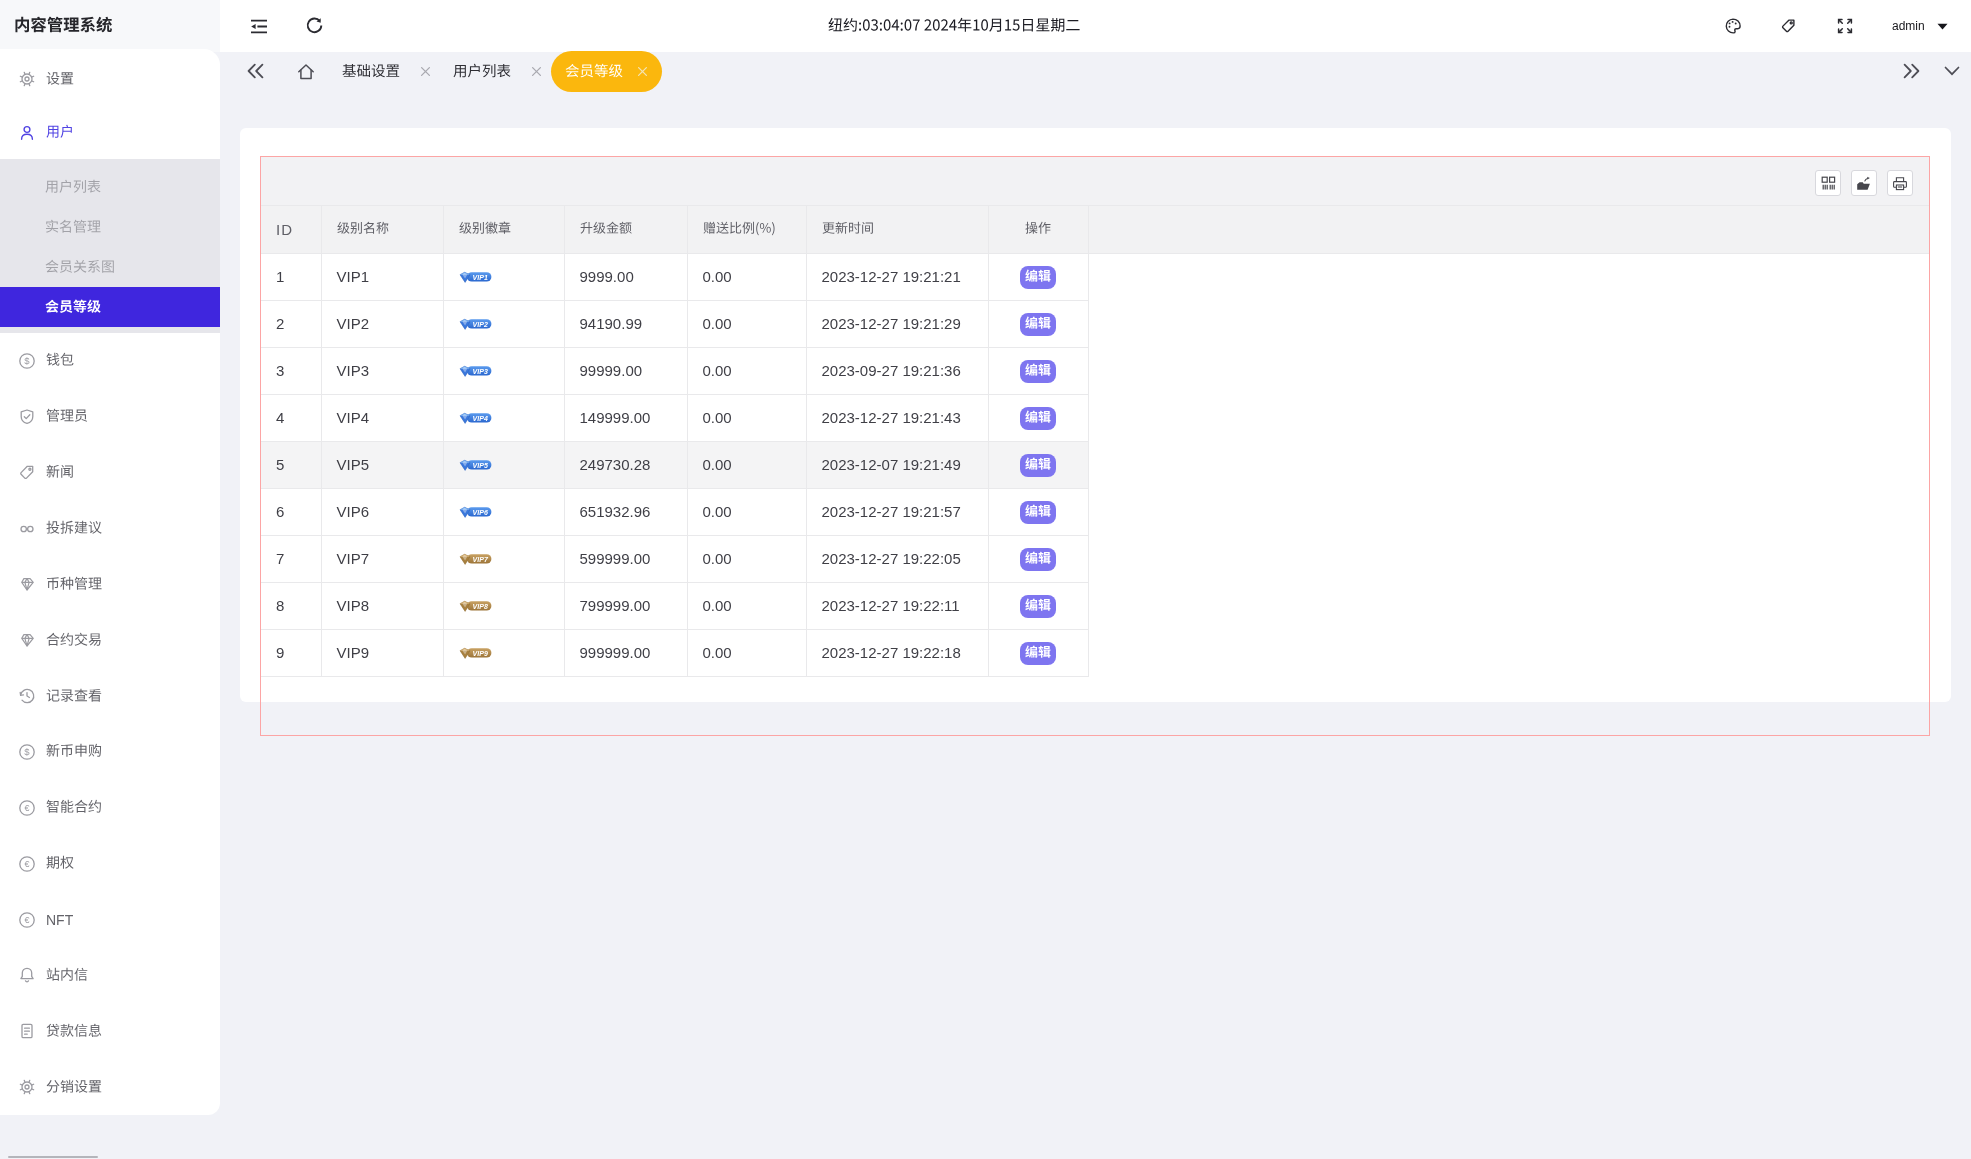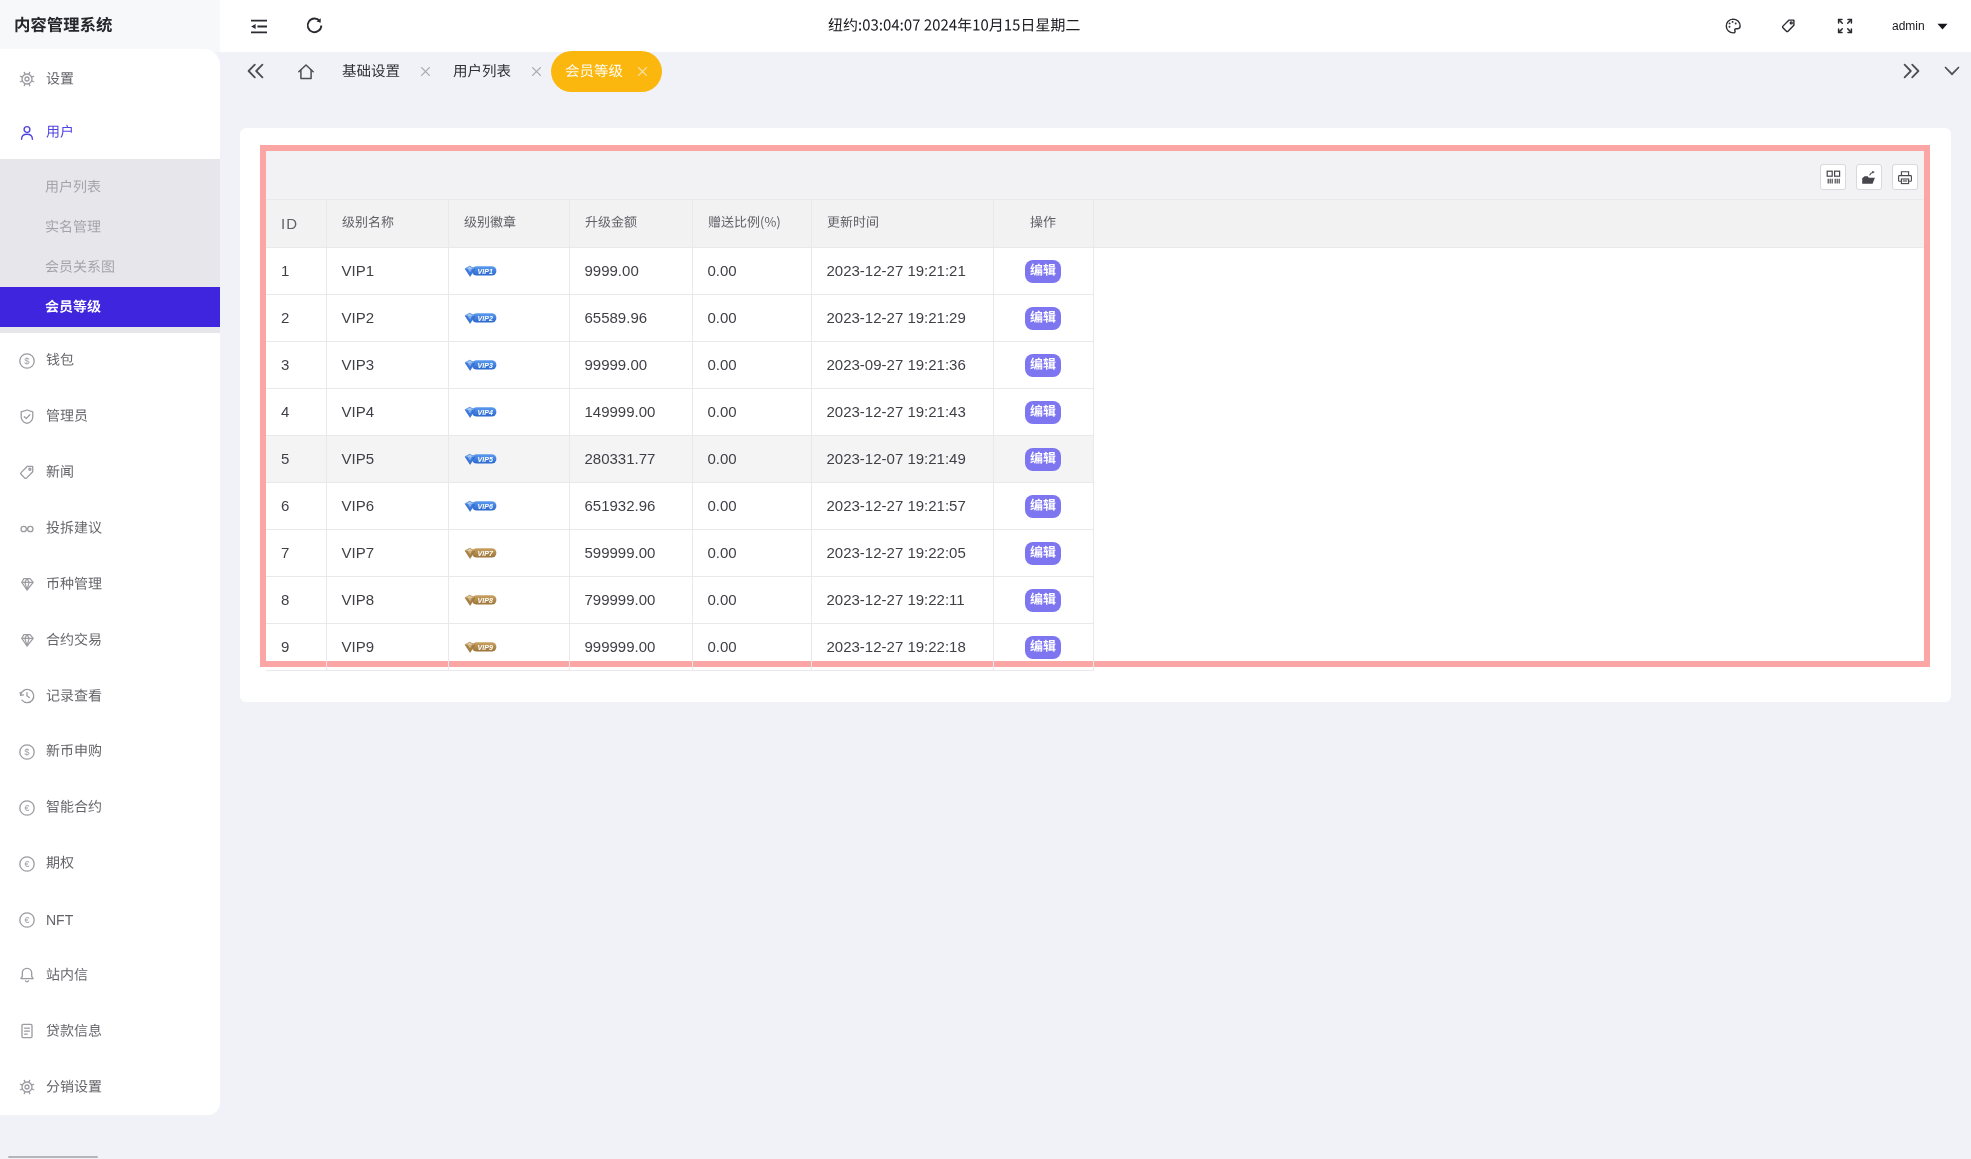--- a/index.html
+++ b/index.html
@@ -19,21 +19,21 @@
 .smi.act{background:#3f26de}
 #restmenu{height:782px;display:flex;flex-direction:column}
 #restmenu .mi{flex:1}
 
 #tabs{position:absolute;left:240px;top:52px;right:0;height:38px;display:flex;align-items:center}
 .tx{margin-left:12px}
 .pill{height:41px;border-radius:20.5px;background:#fbb70d;display:flex;align-items:center;
   padding:0 14px;margin-left:9px}
 
 #card{position:absolute;left:240px;top:128px;width:1711px;height:574px;background:#fff;border-radius:6px}
-#twrap{position:absolute;left:20px;top:17px;width:1670px;height:522px;border:6px solid #fca5a5}
+#twrap{position:absolute;left:20px;top:28px;width:1670px;height:580px;border:1px solid #fca5a5}
 #toolbar{height:49px;background:#f2f2f4;border-bottom:1px solid #e9e9eb;position:relative}
 .tbtn{position:absolute;top:13px;width:26px;height:26px;background:#fff;border:1px solid #d8d8dd;
   border-radius:3px;display:flex;align-items:center;justify-content:center}
 table{border-collapse:collapse;width:100%;table-layout:fixed}
 th,td{padding:0;height:47px;vertical-align:middle}
 thead tr{background:#f2f2f3}
 thead th{border-right:1px solid #e9e9eb;border-bottom:1px solid #e9e9eb}
 thead th:last-child{border-right:none}
 td.c{border-right:1px solid #e9e9eb;border-bottom:1px solid #e9e9eb;color:#3f3f46;font-size:15px}
 td.fill{border:none}
@@ -816,21 +816,21 @@
             <td class="c">
               <svg width="33" height="14" viewBox="0 0 33 14" style="margin-left:15px">
                 <rect x="8" y="2.2" width="24.4" height="9.4" rx="4.7" fill="url(#bp)"></rect>
                 <polygon points="1,4.7 5.6,2.3 11,4.7 6.1,12.4" fill="#3a78dd" stroke="#2d61ba" stroke-width="0.5"></polygon>
                 <polygon points="1,4.7 5.6,2.3 11,4.7 6.1,4.7" fill="#7fb5f3"></polygon>
                 <polygon points="3.4,4.7 5.6,3.1 8.2,4.7 6.1,8.6" fill="#fff" opacity="0.38"></polygon>
                 <text x="13.6" y="9.8" font-family="Liberation Sans" font-style="italic" font-weight="bold" font-size="7" fill="#fff">VIP2</text>
               </svg>
             </td>
             <td class="c">
-              <div class="pl">65589.96</div>
+              <div class="pl">94190.99</div>
             </td>
             <td class="c">
               <div class="pl">0.00</div>
             </td>
             <td class="c">
               <div class="pl">2023-12-27 19:21:29</div>
             </td>
             <td class="c">
               <div class="ebtn" style="margin-top:1px">
                 <svg width="26.0" height="16" viewBox="0 0 26.0 16">
@@ -927,21 +927,21 @@
             <td class="c">
               <svg width="33" height="14" viewBox="0 0 33 14" style="margin-left:15px">
                 <rect x="8" y="2.2" width="24.4" height="9.4" rx="4.7" fill="url(#bp)"></rect>
                 <polygon points="1,4.7 5.6,2.3 11,4.7 6.1,12.4" fill="#3a78dd" stroke="#2d61ba" stroke-width="0.5"></polygon>
                 <polygon points="1,4.7 5.6,2.3 11,4.7 6.1,4.7" fill="#7fb5f3"></polygon>
                 <polygon points="3.4,4.7 5.6,3.1 8.2,4.7 6.1,8.6" fill="#fff" opacity="0.38"></polygon>
                 <text x="13.6" y="9.8" font-family="Liberation Sans" font-style="italic" font-weight="bold" font-size="7" fill="#fff">VIP5</text>
               </svg>
             </td>
             <td class="c">
-              <div class="pl">280331.77</div>
+              <div class="pl">249730.28</div>
             </td>
             <td class="c">
               <div class="pl">0.00</div>
             </td>
             <td class="c">
               <div class="pl">2023-12-07 19:21:49</div>
             </td>
             <td class="c">
               <div class="ebtn" style="margin-top:1px">
                 <svg width="26.0" height="16" viewBox="0 0 26.0 16">

